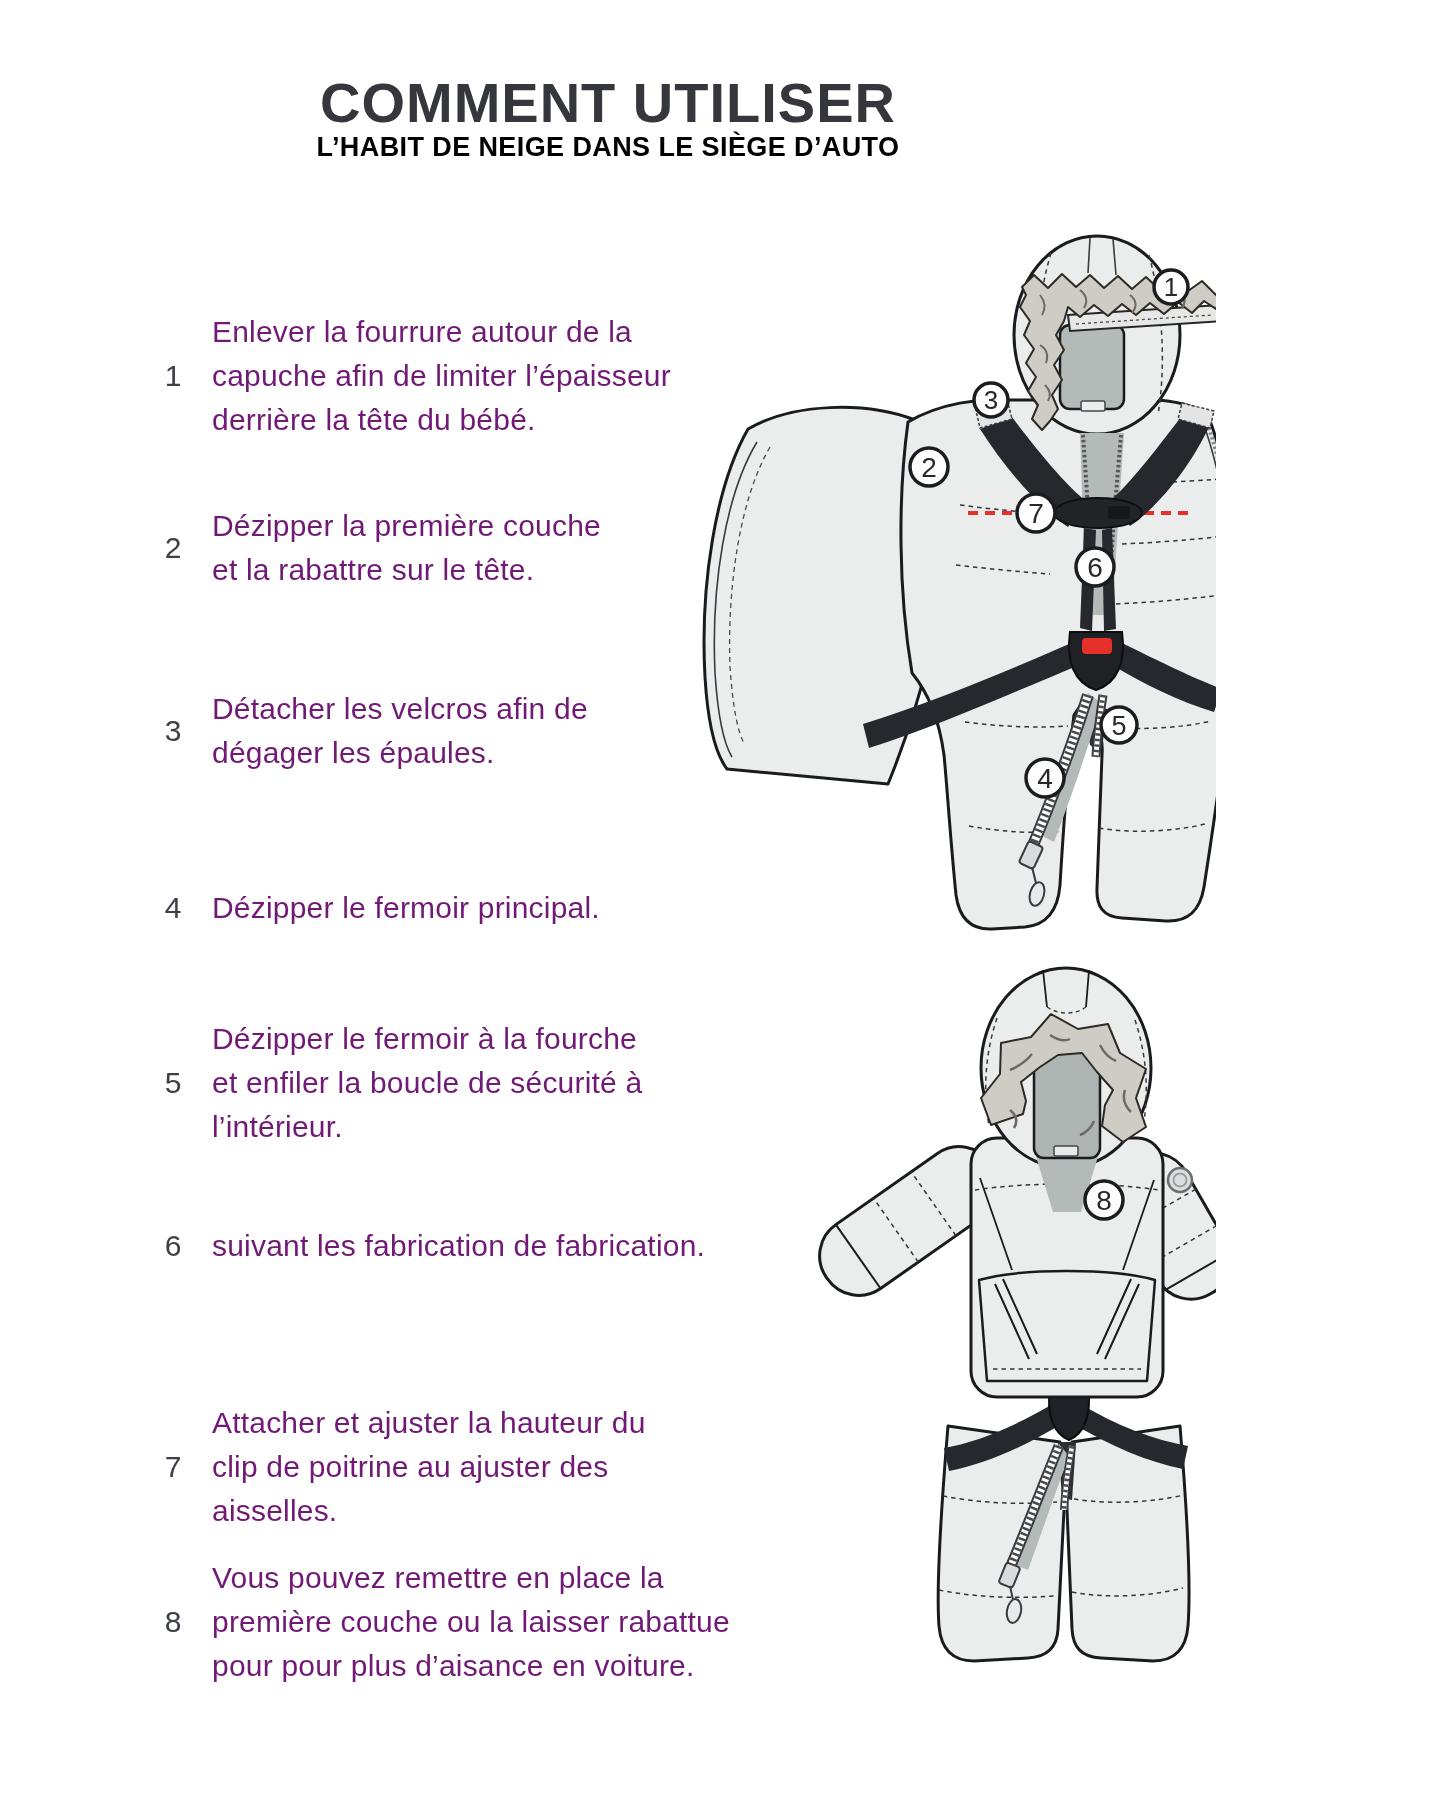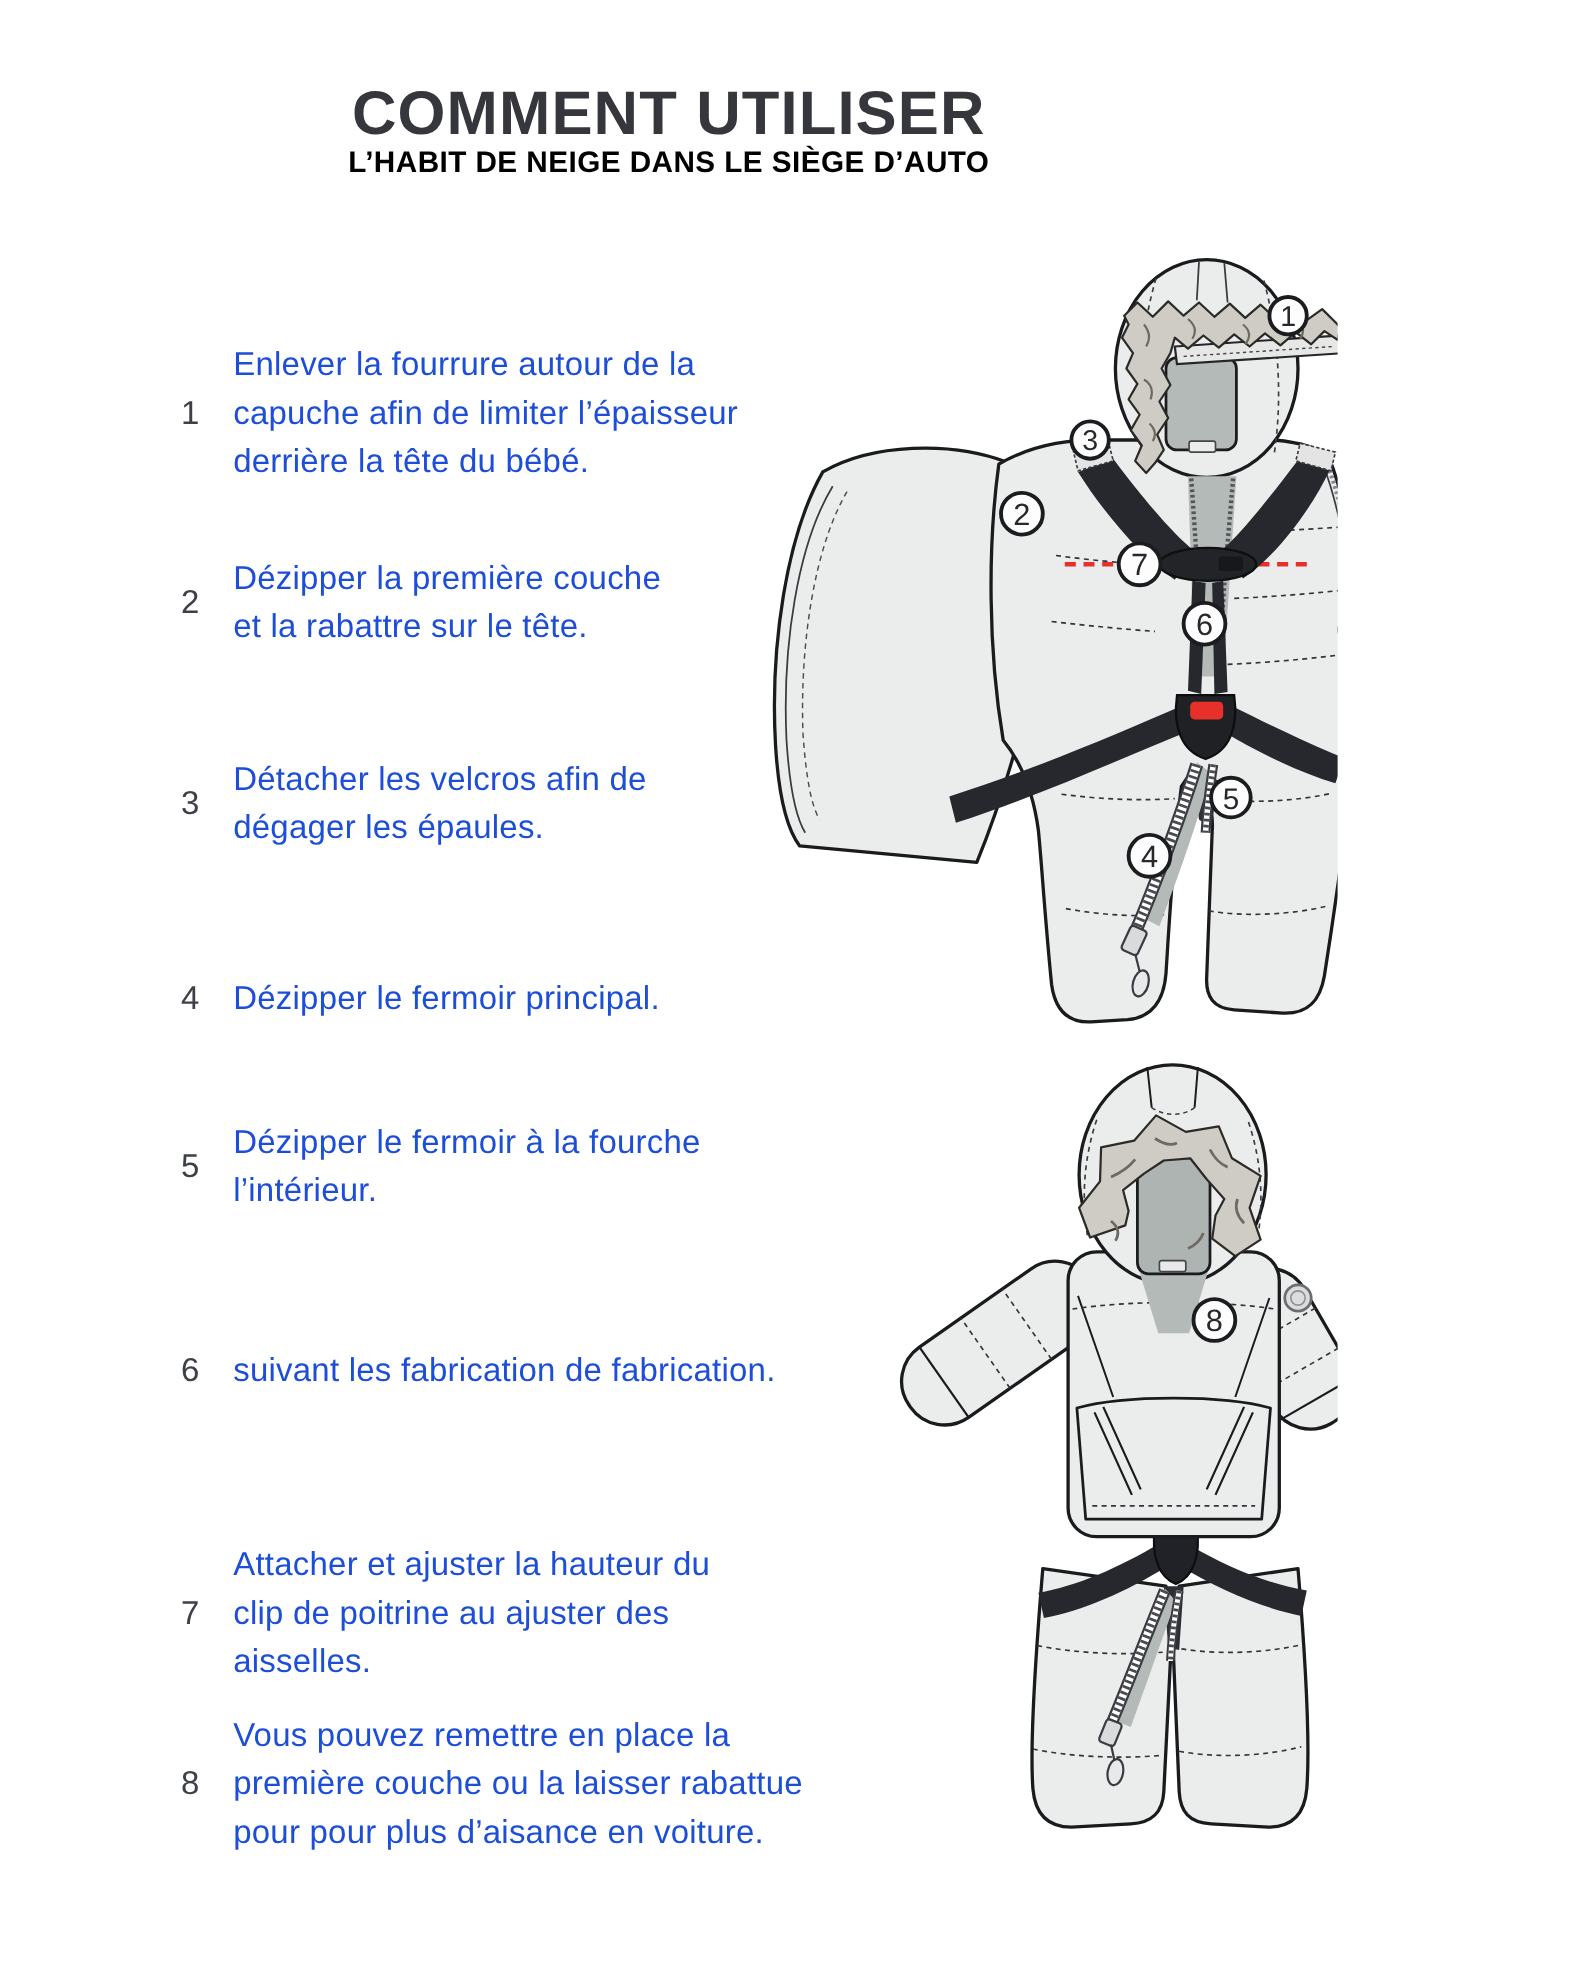--- a/index.html
+++ b/index.html
@@ -15,21 +15,21 @@
     position:absolute;top:132px;left:0;width:100%;text-align:center;
     font-size:27px;font-weight:600;letter-spacing:0.4px;color:#000000;
   }
   .step{
     position:absolute;left:150px;width:580px;display:flex;align-items:center;
   }
   .step .num{
     flex:0 0 46px;text-align:center;font-size:30px;font-weight:300;color:#3d4147;
   }
   .step .txt{
-    margin-left:16px;font-size:30px;font-weight:300;line-height:44px;letter-spacing:0.2px;color:#1d4ed8;
+    margin-left:16px;font-size:30px;font-weight:300;line-height:44px;letter-spacing:0.2px;color:#701a75;
   }
   .step .txt .line{display:block;}
   svg{position:absolute;}
   .callout circle{fill:#fdfdfd;stroke:#1b1c1f;stroke-width:3.5px;}
   .callout text{font-family:"Liberation Sans","DejaVu Sans",sans-serif;fill:#26282c;text-anchor:middle;}
 </style>
 </head>
 <body>
 
 <div class="page">
@@ -62,20 +62,21 @@
   <div class="step" style="top:886px">
     <span class="num">4</span>
     <span class="txt">
       <span class="line">Dézipper le fermoir principal.</span>
     </span>
   </div>
   <div class="step" style="top:1017px">
     <span class="num">5</span>
     <span class="txt">
       <span class="line">Dézipper le fermoir à la fourche</span>
+      <span class="line">et enfiler la boucle de sécurité à</span>
       <span class="line">l’intérieur.</span>
     </span>
   </div>
   <div class="step" style="top:1224px">
     <span class="num">6</span>
     <span class="txt">
       <span class="line">suivant les fabrication de fabrication.</span>
     </span>
   </div>
   <div class="step" style="top:1401px">

